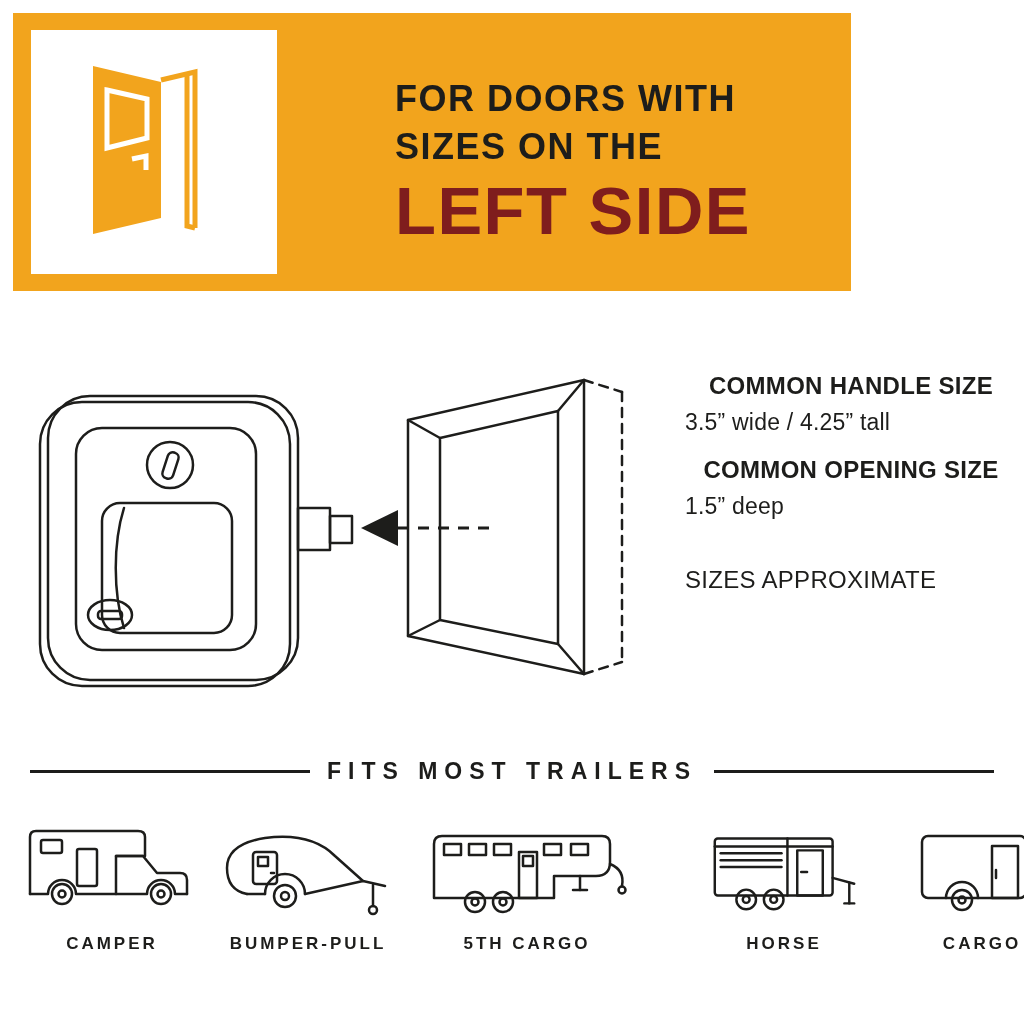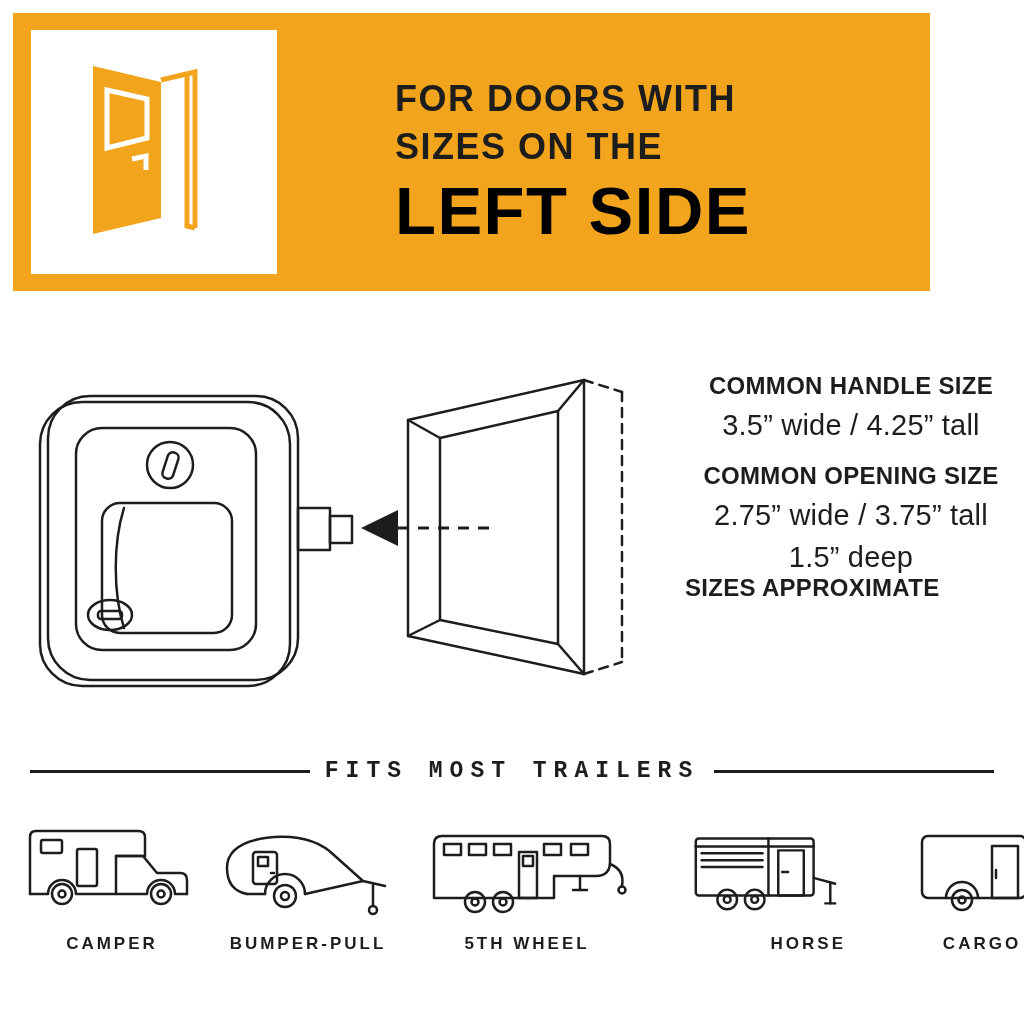--- a/index.html
+++ b/index.html
@@ -6,60 +6,60 @@
   html,body { width:1024px; height:1024px; }
   body {
     position:relative;
     background:#ffffff;
     font-family:"Liberation Sans", sans-serif;
     color:#1d1d1b;
     overflow:hidden;
   }
   
   .banner {
-    position:absolute; left:13px; top:13px; width:917px; height:278px;
+    position:absolute; left:13px; top:13px; width:838px; height:278px;
     background:#F2A41D;
   }
   .icon-box {
     position:absolute; left:18px; top:17px; width:246px; height:244px;
     background:#ffffff;
     display:flex; align-items:center; justify-content:center;
   }
   .banner-text { position:absolute; left:382px; top:62px; }
   .banner-line-sm {
     font-size:36px; font-weight:700; letter-spacing:1.5px;
     line-height:48px; color:#1d1d1b;
   }
   .banner-line-lg {
     font-size:67px; font-weight:800; letter-spacing:1.5px;
-    line-height:72px; margin-top:4px; color:#000000;
+    line-height:72px; margin-top:4px; color:#7f1d1d;
   }
   
   .diagram-svg { position:absolute; left:18px; top:368px; }
   .specs { position:absolute; left:685px; top:372px; width:332px; }
   .spec-title { font-size:24px; font-weight:700; letter-spacing:0.3px;text-align:center; }
-  .spec-value { font-size:29px; font-weight:400; margin-top:9px; letter-spacing:0.2px;text-align:center; }
+  .spec-value { font-size:23px; font-weight:400; margin-top:9px; letter-spacing:0.2px; }
   .gap { margin-top:20px; }
-  .spec-note { font-size:24px; font-weight:700; letter-spacing:0.3px; }
+  .spec-note { font-size:24px; font-weight:400; margin-top:46px; letter-spacing:0.3px; }
   
   .rule { position:absolute; top:770px; height:3px; background:#1d1d1b; }
   .rule-left  { left:30px;  width:280px; }
   .rule-right { left:714px; width:280px; }
   .trailers-title {
     position:absolute; top:758px; left:50%; transform:translateX(-50%);
-    font-size:23px; font-weight:600; letter-spacing:7px; white-space:nowrap;font-family:Liberation Mono, monospace;
+    font-size:23px; font-weight:600; letter-spacing:7px; white-space:nowrap;
   }
   .trailer {
     position:absolute; top:820px;
     display:flex; flex-direction:column; align-items:center;
   }
   .t-camper { left:16px;  width:192px; }
   .t-bumper { left:212px; width:192px; }
   .t-fifth  { left:418px; width:218px; }
-  .t-horse  { left:684px; width:162px;align-items:flex-end; }
+  .t-horse  { left:703px; width:162px; }
   .t-cargo  { left:912px; width:140px; }
   .trailer-label {
     margin-top:14px; font-size:17px; font-weight:700; letter-spacing:3px;
     white-space:nowrap;
   }
   .line-art { stroke:#1d1d1b; stroke-width:2.5; fill:none;
               stroke-linecap:round; stroke-linejoin:round; }
 </style>
 </head>
 <body>
@@ -120,21 +120,20 @@
       <line x1="604" y1="24" x2="604" y2="294"></line>
       <line x1="566" y1="306" x2="604" y2="294"></line>
     </g>
   </g>
 </svg>
 
 <div class="specs">
   <div class="spec-title">COMMON HANDLE SIZE</div>
   <div class="spec-value">3.5” wide / 4.25” tall</div>
   <div class="spec-title gap">COMMON OPENING SIZE</div>
-  <div class="spec-value">2.75” wide / 3.75” tall</div>
   <div class="spec-value">1.5” deep</div>
   <div class="spec-note">SIZES APPROXIMATE</div>
 </div>
 
 <div class="rule rule-left"></div>
 <div class="trailers-title">FITS MOST TRAILERS</div>
 <div class="rule rule-right"></div>
 
 <div class="trailer t-camper">
   <svg width="190" height="100" viewBox="0 0 190 100" class="line-art">
@@ -179,21 +178,21 @@
     <rect x="103" y="36" width="10" height="10"></rect>
     <circle cx="55" cy="82" r="10"></circle>
       <circle cx="55" cy="82" r="3.5"></circle>
     <circle cx="83" cy="82" r="10"></circle>
       <circle cx="83" cy="82" r="3.5"></circle>
     <line x1="160" y1="56" x2="160" y2="70"></line>
     <line x1="153" y1="70" x2="167" y2="70"></line>
     <path d="M190,44 Q205,50 202,66"></path>
     <circle cx="202" cy="70" r="3.5"></circle>
   </svg>
-  <div class="trailer-label">5TH WHEEL</div>
+  <div class="trailer-label">5TH CARGO</div>
 </div>
 
 <div class="trailer t-horse">
   <svg width="162" height="100" viewBox="0 0 165 100" class="line-art">
     <rect x="12" y="18" width="120" height="58" rx="3"></rect>
     <line x1="12" y1="26" x2="132" y2="26"></line>
     <line x1="18" y1="33" x2="80" y2="33"></line>
     <line x1="18" y1="40" x2="80" y2="40"></line>
     <line x1="18" y1="47" x2="80" y2="47"></line>
     <line x1="86" y1="18" x2="86" y2="76"></line>

